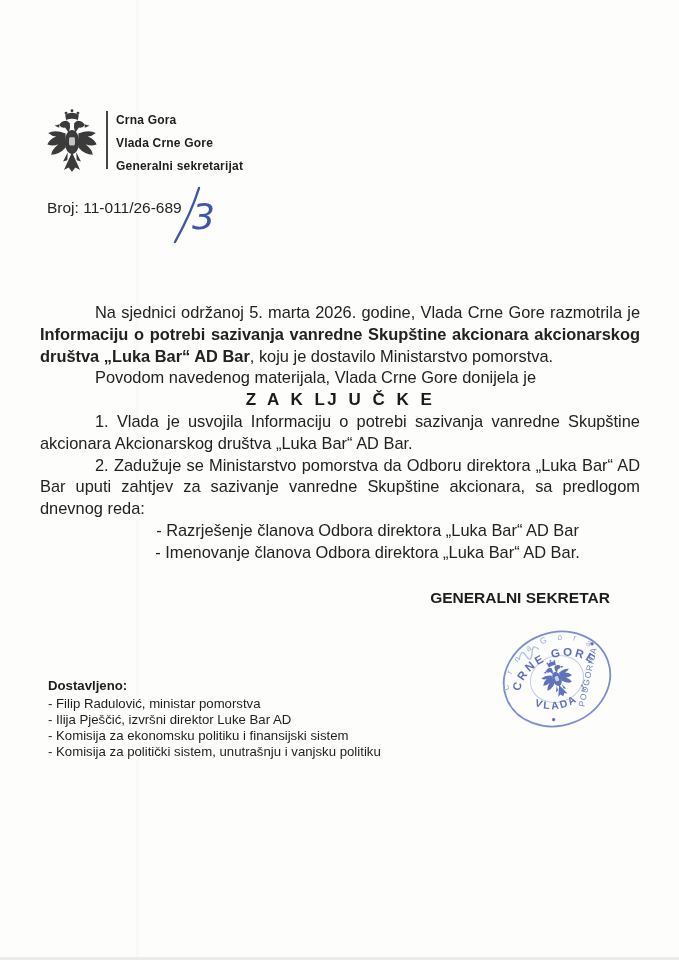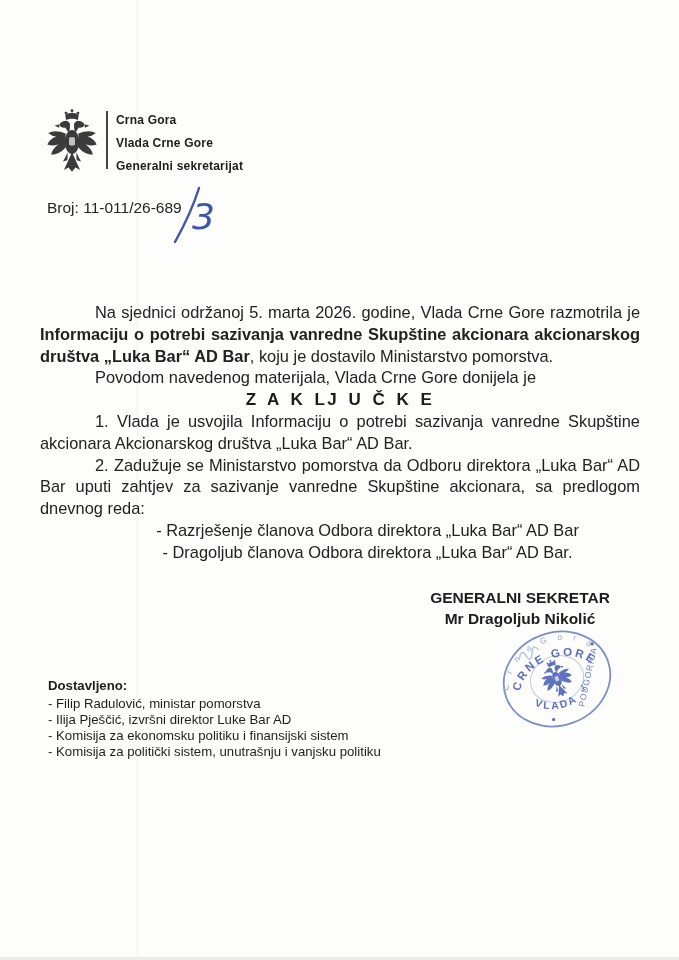--- a/index.html
+++ b/index.html
@@ -80,26 +80,25 @@
     <text x="24" y="43" font-size="36" font-style="italic" fill="#3c57a8" font-family="DejaVu Sans, sans-serif">3</text>
   </svg>
 
   <div class="doc-body">
     <p><span>Na sjednici održanoj 5. marta 2026. godine, Vlada Crne Gore razmotrila je </span><b>Informaciju o potrebi sazivanja vanredne Skupštine akcionara akcionarskog društva „Luka Bar“ AD Bar</b><span>, koju je dostavilo Ministarstvo pomorstva.</span></p>
     <p>Povodom navedenog materijala, Vlada Crne Gore donijela je</p>
     <p class="heading">Z A K LJ U Č K E</p>
     <p>1. Vlada je usvojila Informaciju o potrebi sazivanja vanredne Skupštine akcionara Akcionarskog društva „Luka Bar“ AD Bar.</p>
     <p>2. Zadužuje se Ministarstvo pomorstva da Odboru direktora „Luka Bar“ AD Bar uputi zahtjev za sazivanje vanredne Skupštine akcionara, sa predlogom dnevnog reda:</p>
     <p class="subitem">- Razrješenje članova Odbora direktora „Luka Bar“ AD Bar</p>
-    <p class="subitem">- Dragoljub članova Odbora direktora „Luka Bar“ AD Bar.</p>
+    <p class="subitem">- Imenovanje članova Odbora direktora „Luka Bar“ AD Bar.</p>
   </div>
 
   <div class="signature">
     <div>GENERALNI SEKRETAR</div>
-    <div>Mr Dragoljub Nikolić</div>
   </div>
 
   <svg class="stamp-svg" viewBox="0 0 122 110">
     <defs>
       <path id="stampTopArc" d="M 18 62 A 44 37 0 0 1 104 62" fill="none"></path>
       <path id="stampBottomArc" d="M 25 64 A 40 34 0 0 0 97 64" fill="none"></path>
       <path id="stampOuterArc" d="M 10 60 A 51 44 0 0 1 112 60" fill="none"></path>
     </defs>
     <g transform="rotate(-20 61 54)">
       <ellipse cx="61" cy="54" rx="54" ry="46.5" fill="none" stroke="#6277c5" stroke-width="1.8" opacity="0.9"></ellipse>

